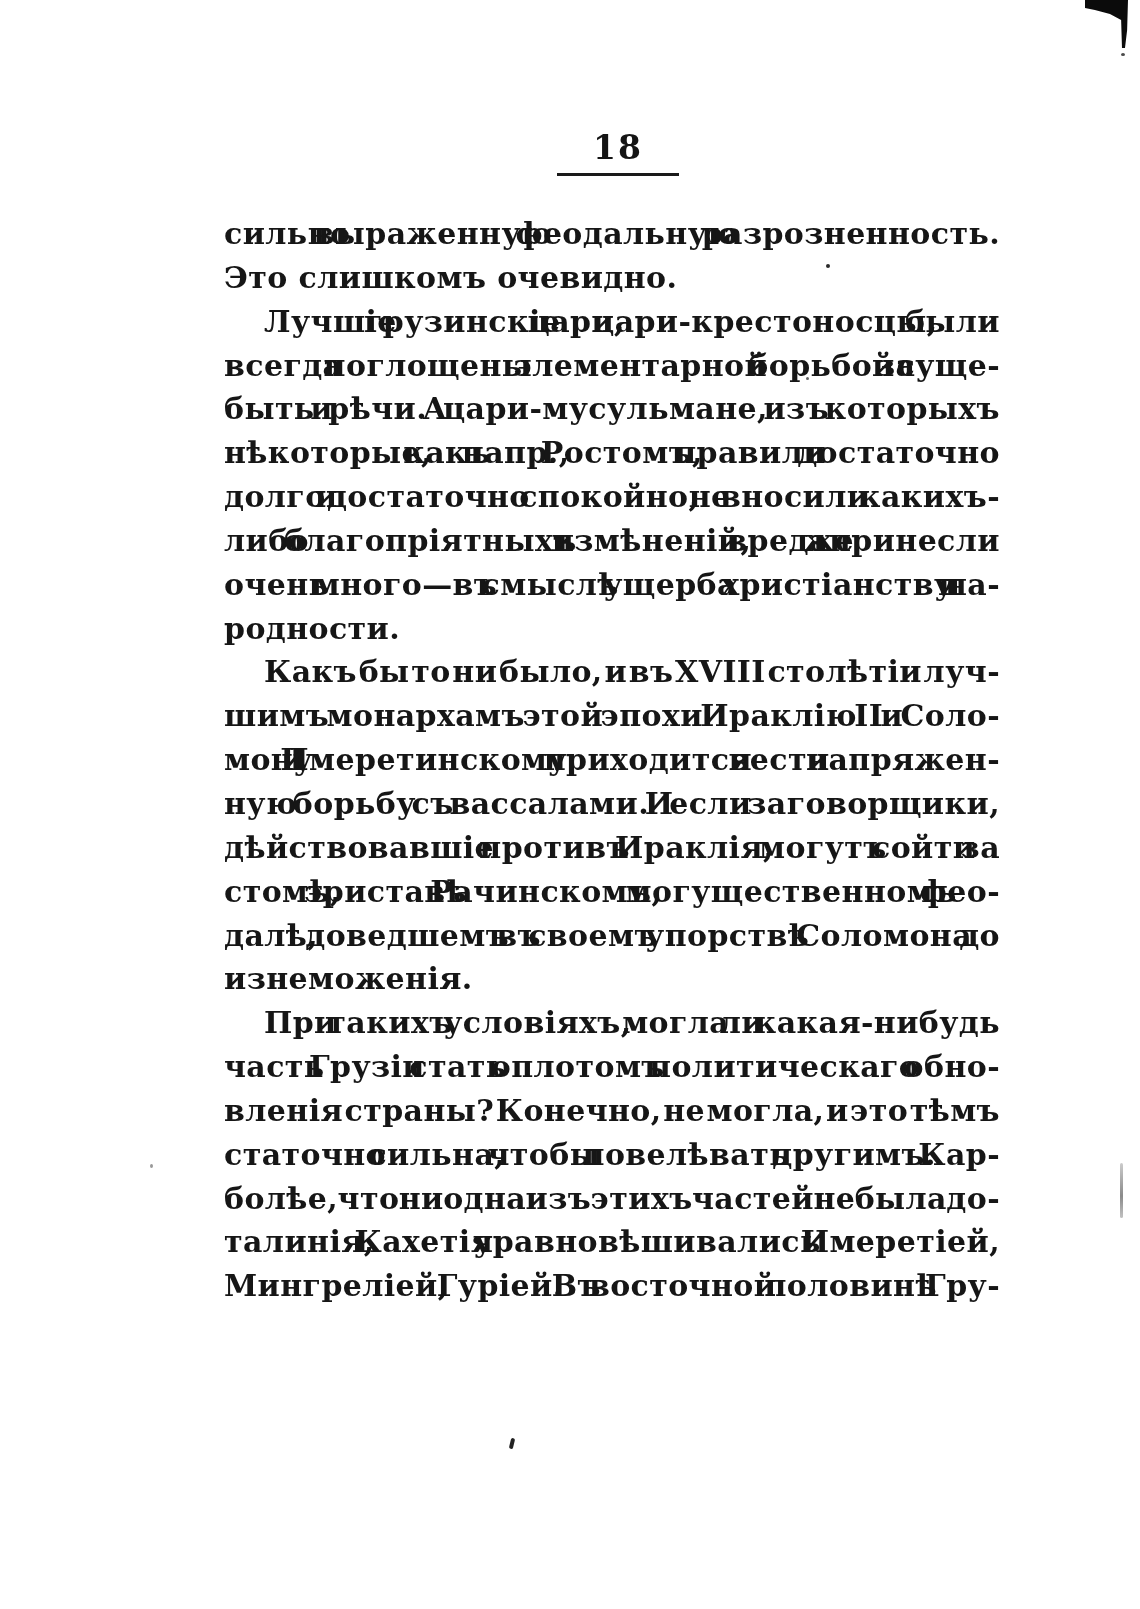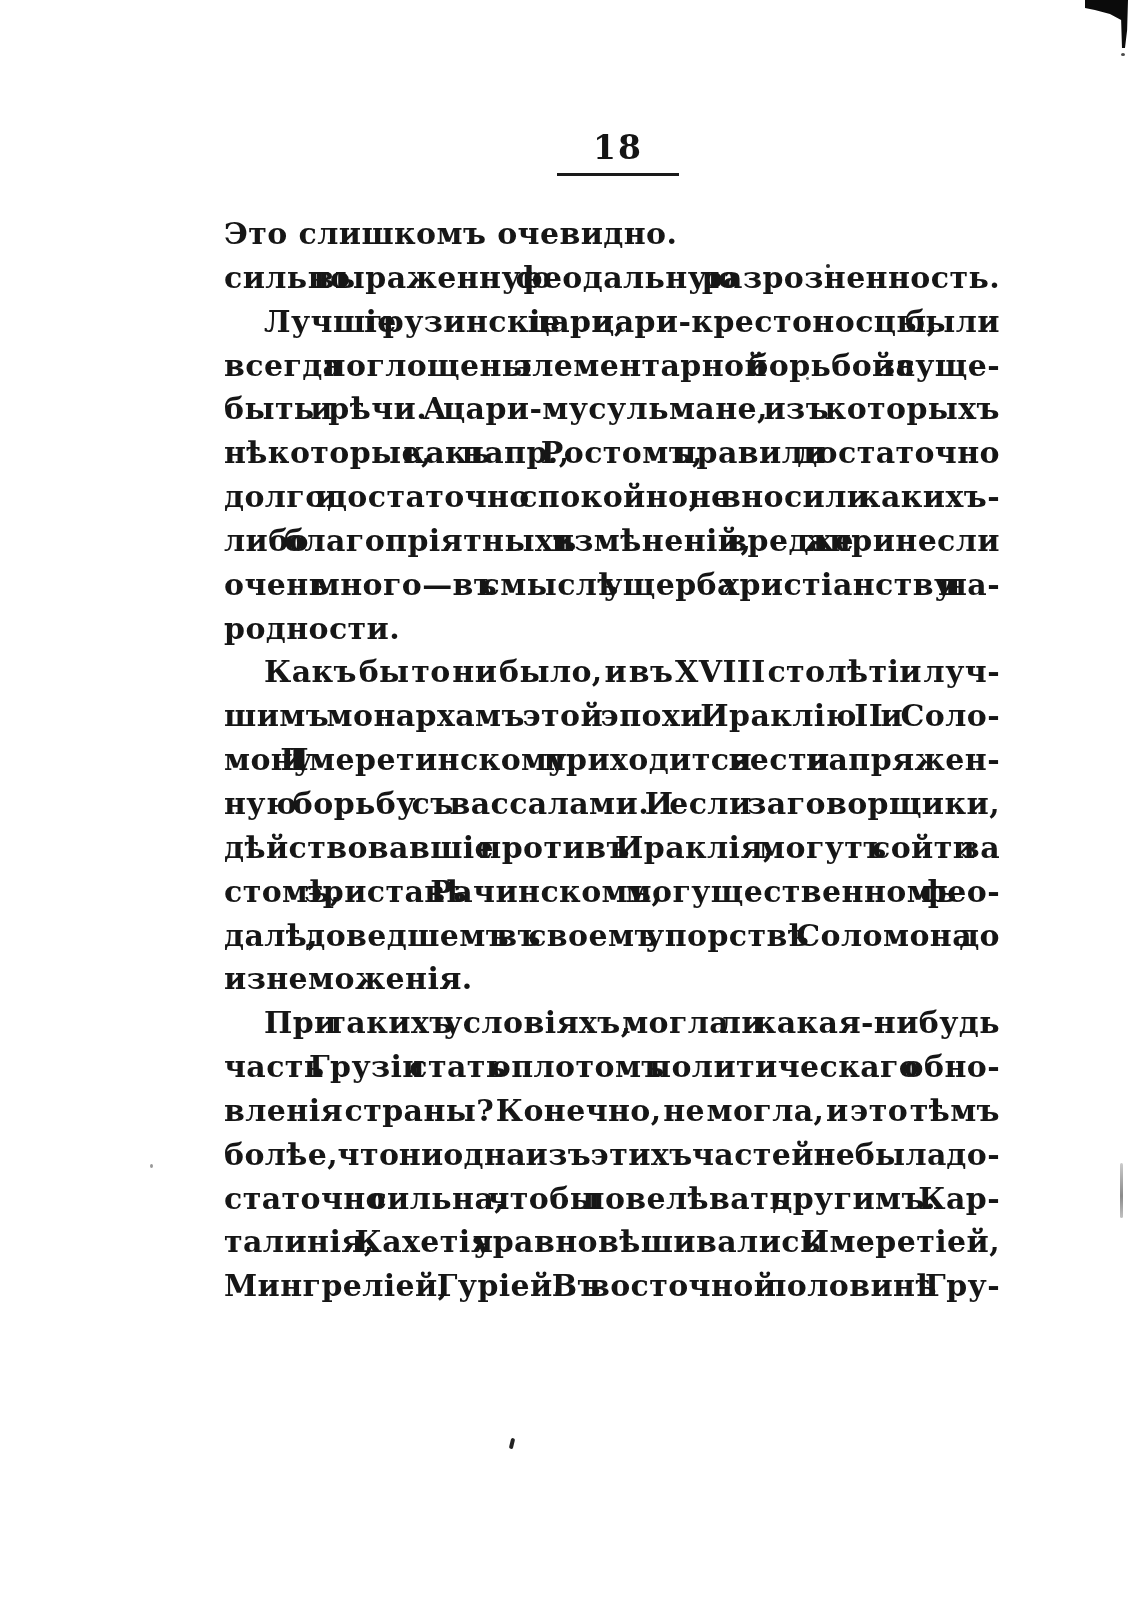--- a/index.html
+++ b/index.html
@@ -86,43 +86,43 @@
 </head>
 <body>
 
 <div class="page">
 
   <div class="page-number">18</div>
 
   <div class="page-number-rule"></div>
 
   <div class="text-block">
+      <div class="line"><span style="white-space: nowrap; word-spacing: -47.625px;">сильно выраженную феодальную разрозненность.</span></div>
       <div class="line end"><span style="white-space: nowrap;">Это слишкомъ очевидно.</span></div>
-      <div class="line"><span style="white-space: nowrap; word-spacing: -47.625px;">сильно выраженную феодальную разрозненность.</span></div>
       <div class="line indent"><span style="white-space: nowrap; word-spacing: -43.6211px;">Лучшіе грузинскіе цари, цари-крестоносцы, были</span></div>
       <div class="line"><span style="white-space: nowrap; word-spacing: -29.65px;">всегда поглощены элементарной борьбой за суще-</span></div>
       <div class="line"><span style="white-space: nowrap; word-spacing: -15.3099px;">быть и рѣчи. А цари-мусульмане, изъ которыхъ</span></div>
       <div class="line"><span style="white-space: nowrap; word-spacing: -39.5562px;">нѣкоторые, какъ напр., Ростомъ, правили достаточно</span></div>
       <div class="line"><span style="white-space: nowrap; word-spacing: -21.4688px; margin-top: 8px;">долго и достаточно спокойно, не вносили какихъ-</span></div>
       <div class="line"><span style="white-space: nowrap; word-spacing: -35.825px;">либо благопріятныхъ измѣненій, вреда же принесли</span></div>
       <div class="line"><span style="white-space: nowrap; word-spacing: -26.4974px;">очень много—въ смыслѣ ущерба христіанству и на-</span></div>
       <div class="line end"><span style="white-space: nowrap;">родности.</span></div>
       <div class="line indent"><span style="white-space: nowrap; word-spacing: -9.16319px; margin-top: 44px;">Какъ бы то ни было, и въ XVIII столѣтіи луч-</span></div>
       <div class="line"><span style="white-space: nowrap; word-spacing: -13.4509px;">шимъ монархамъ этой эпохи Ираклію II и Соло-</span></div>
       <div class="line"><span style="white-space: nowrap; word-spacing: -34.3031px;">мону I Имеретинскому приходится вести напряжен-</span></div>
       <div class="line"><span style="white-space: nowrap; word-spacing: -15.1042px;">ную борьбу съ вассалами. И если заговорщики,</span></div>
       <div class="line"><span style="white-space: nowrap; word-spacing: -25.5938px;">дѣйствовавшіе противъ Ираклія, могутъ сойти за</span></div>
       <div class="line"><span style="white-space: nowrap; word-spacing: -47.5977px;">стомѣ, эриставѣ Рачинскомъ, могущественномъ фео-</span></div>
       <div class="line"><span style="white-space: nowrap; word-spacing: -23.6875px;">далѣ, доведшемъ въ своемъ упорствѣ Соломона до</span></div>
       <div class="line end"><span style="white-space: nowrap;">изнеможенія.</span></div>
       <div class="line indent"><span style="white-space: nowrap; word-spacing: -20.25px;">При такихъ условіяхъ, могла ли какая-нибудь</span></div>
       <div class="line"><span style="white-space: nowrap; word-spacing: -26.5656px;">часть Грузіи стать оплотомъ политическаго обно-</span></div>
       <div class="line"><span style="white-space: nowrap; word-spacing: -9.33036px;">вленія страны? Конечно, не могла, и это тѣмъ</span></div>
+      <div class="line"><span style="white-space: nowrap; word-spacing: -28.4438px;">статочно сильна, чтобы повелѣвать другимъ. Кар-</span></div>
       <div class="line"><span style="white-space: nowrap; word-spacing: -11.4392px;">болѣе, что ни одна изъ этихъ частей не была до-</span></div>
-      <div class="line"><span style="white-space: nowrap; word-spacing: -28.4438px;">статочно сильна, чтобы повелѣвать другимъ. Кар-</span></div>
       <div class="line"><span style="white-space: nowrap; word-spacing: -30.8958px;">талинія, Кахетія уравновѣшивались Имеретіей,</span></div>
       <div class="line"><span style="white-space: nowrap; word-spacing: -22.7563px;">Мингреліей, Гуріей. Въ восточной половинѣ Гру-</span></div>
     </div>
 
   <div class="corner-blob"></div>
   <div class="corner-speck"></div>
   <div class="edge-line"></div>
   <div class="dot-a"></div>
   <div class="dot-b"></div>
   <div class="dot-c"></div>

